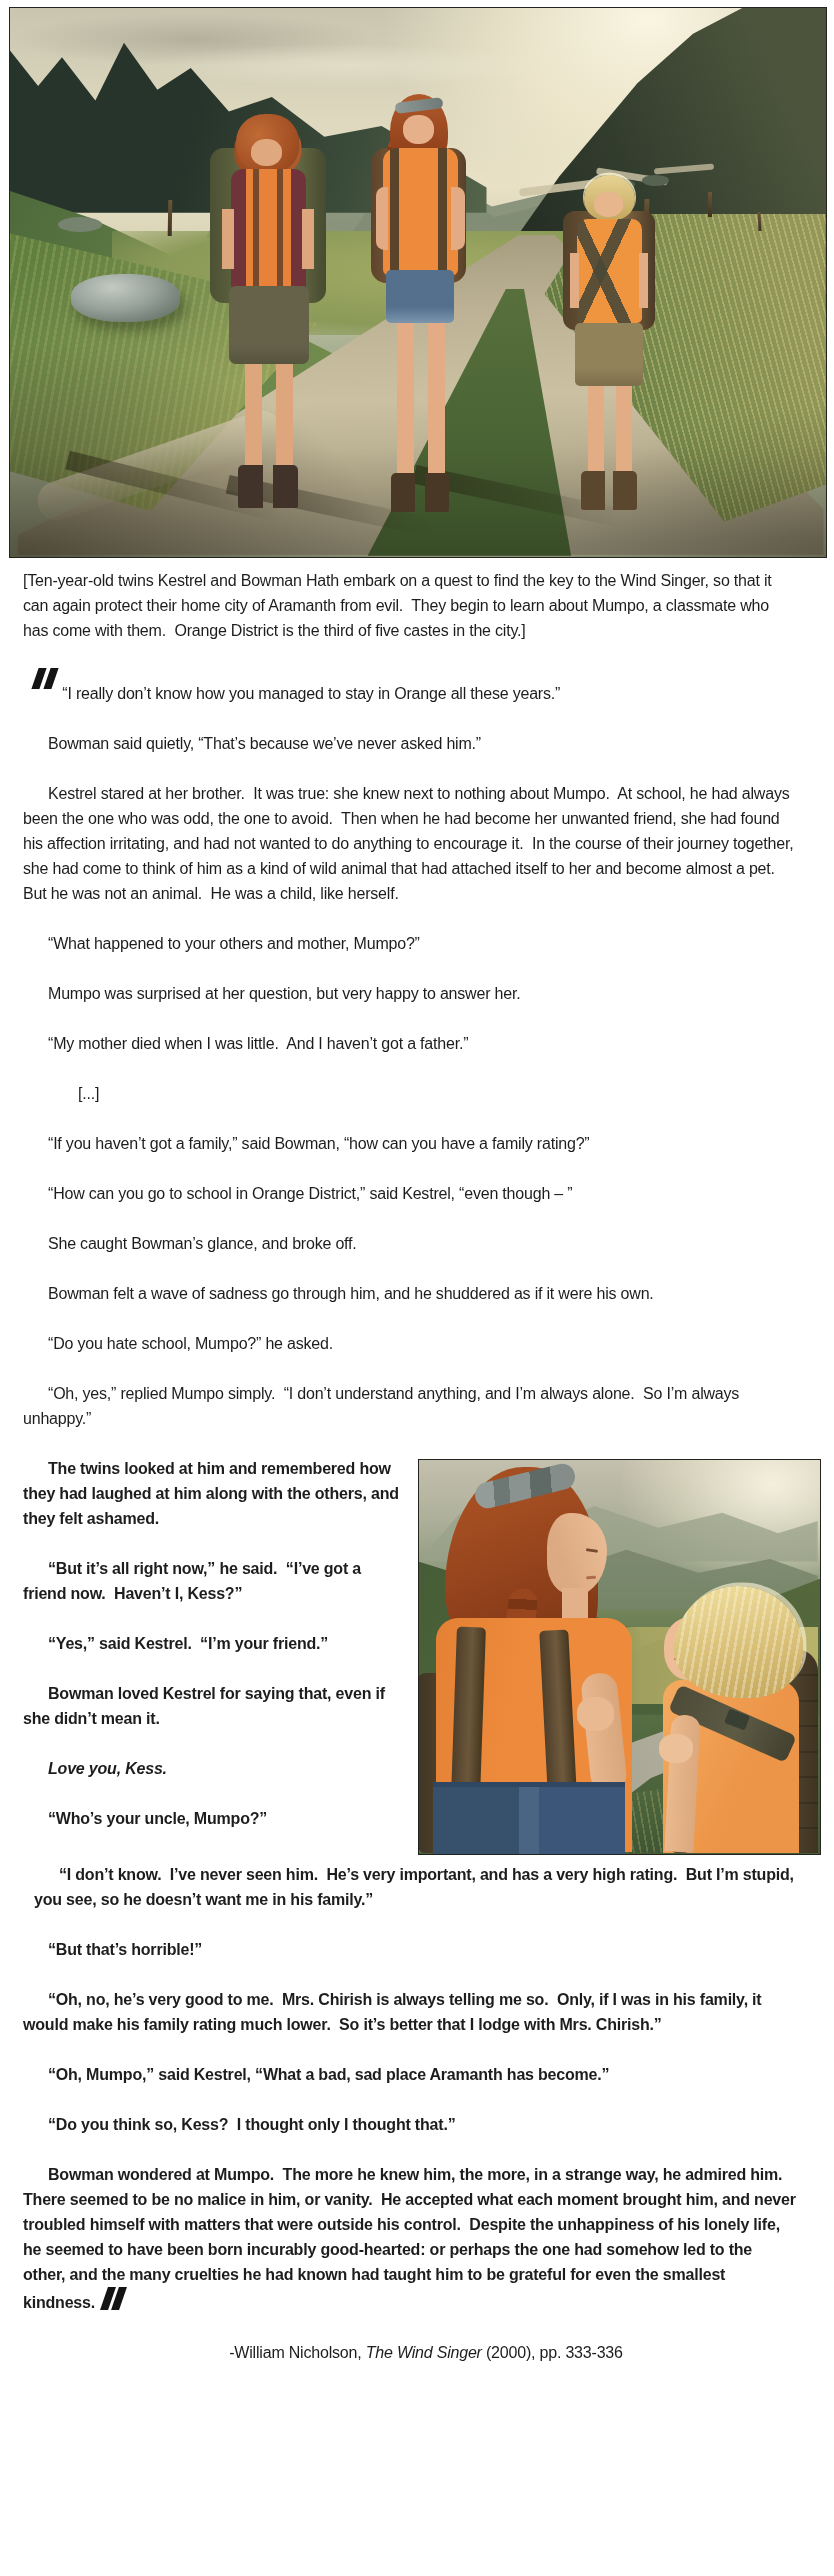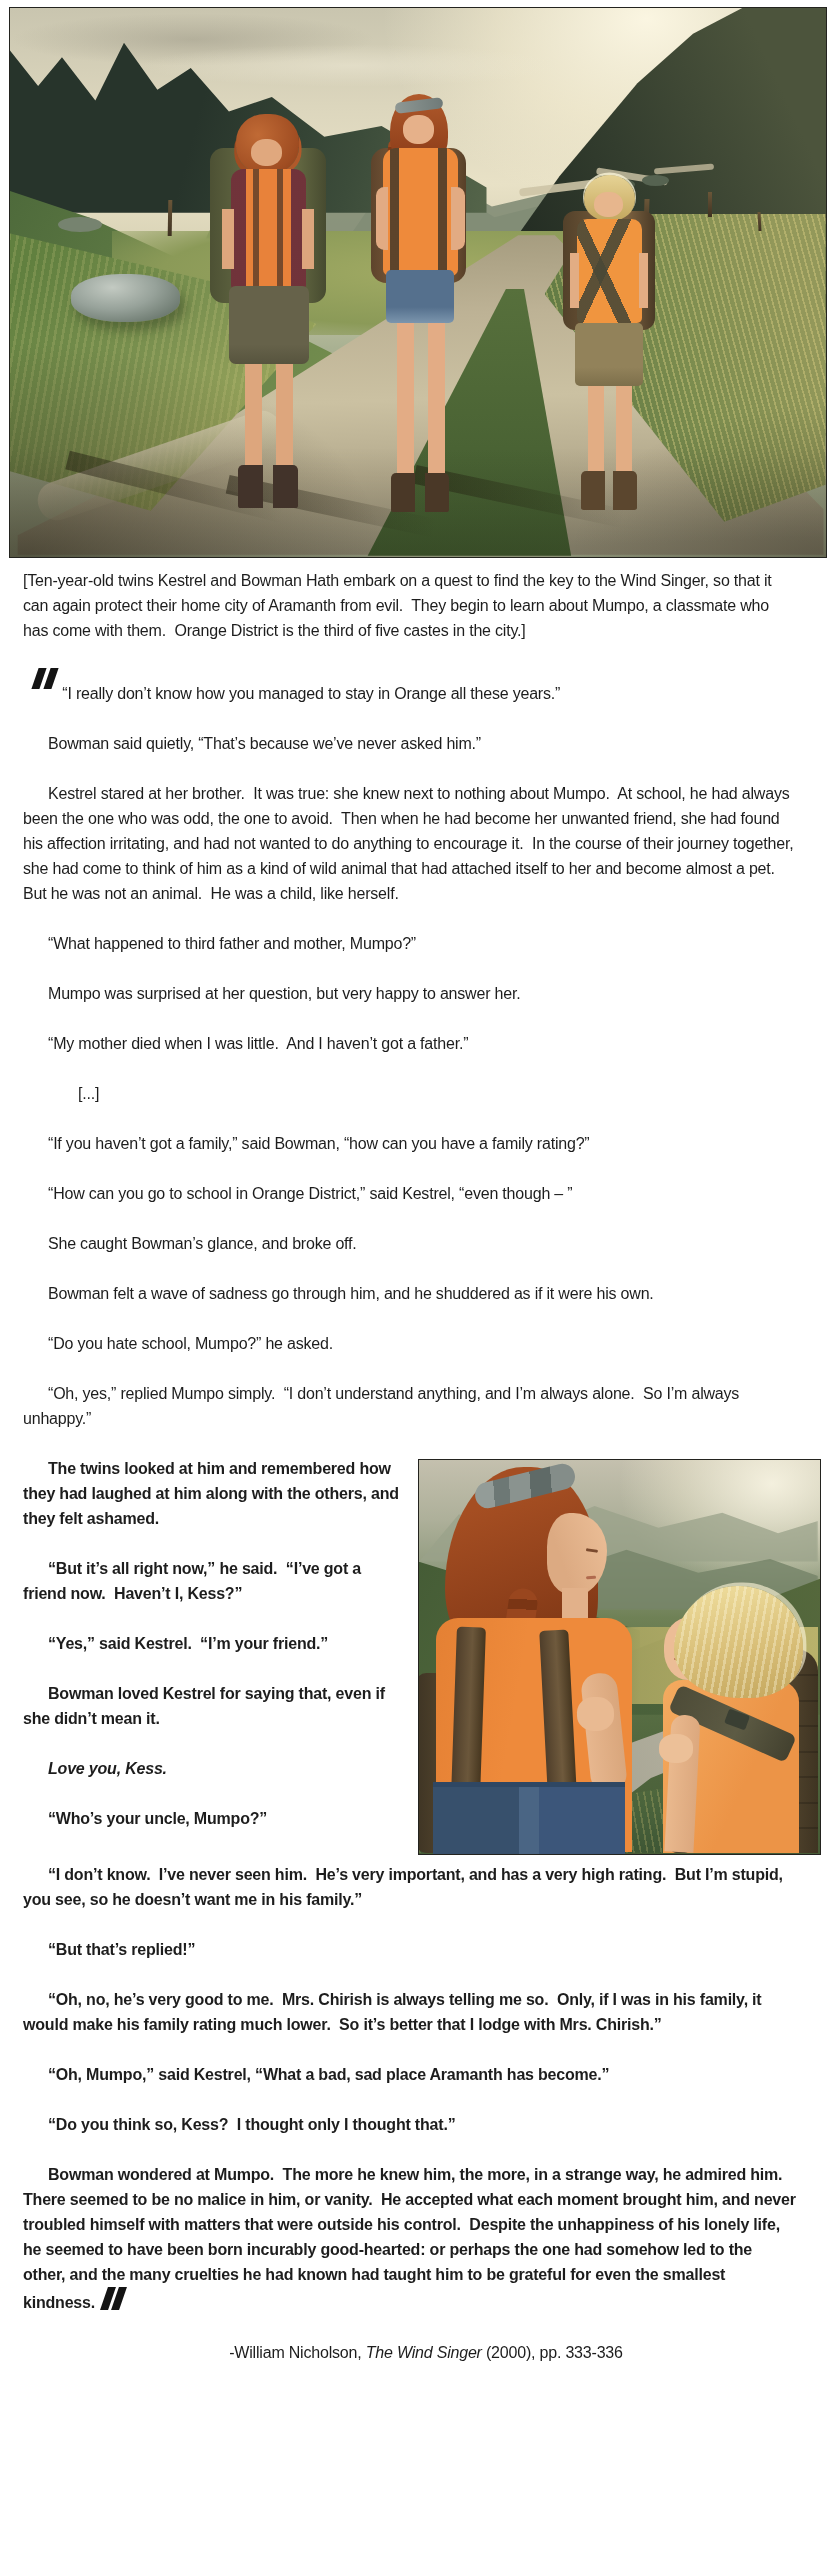--- a/index.html
+++ b/index.html
@@ -158,21 +158,21 @@
   .b-strapv{left:252px;top:281px;width:19px;height:112px;border-radius:5.1px;background:#53452e;}
   .b-hand{left:240px;top:274px;width:34px;height:29px;border-radius:45%;background:#ecc098;}
 
   
   .textcol{padding:0 38px 0 23px;font-size:16px;line-height:25px;letter-spacing:-0.2px;}
   .para{margin:25px 0 0;white-space:pre-wrap;text-indent:25px;}
   .caption{margin:10.2px 0 0;text-indent:0;}
   .openq-para{text-indent:8.5px;}
   .ellipsis{text-indent:55px;}
   .italic{font-style:italic;}
-  .clear{clear:both;}
+  .clear{clear:both;margin-left:11px;}
   .attrib{text-indent:32px;text-align:center;}
   .wrapzone{overflow:visible;font-weight:bold;}
   .qmark{display:inline-block;position:relative;width:24px;height:21px;}
   .qmark .b{position:absolute;top:0;bottom:0;width:7.7px;background:#141414;transform:skewX(-19deg);}
   .qmark .b1{left:3.4px;}
   .qmark .b2{left:15.3px;}
   .qmark.open{vertical-align:10.2px;margin-right:6.8px;}
   .qmark.close{vertical-align:-1.7px;margin-left:5.1px;width:26.4px;height:23px;}
 </style>
 </head>
@@ -246,21 +246,21 @@
     </div>
   </div>
 
   <div class="textcol">
     <p class="para caption"><span>[Ten-year-old twins Kestrel and Bowman Hath embark on a quest to find the key to the Wind Singer, so that it can again protect their home city of Aramanth from evil.  They begin to learn about Mumpo, a classmate who has come with them.  Orange District is the third of five castes in the city.]</span></p>
 
     <div>
         <p class="para openq-para"><span class="qmark open"><span class="b b1"></span><span class="b b2"></span></span><span>“I really don’t know how you managed to stay in Orange all these years.”</span></p>
         <p class="para"><span>Bowman said quietly, “That’s because we’ve never asked him.”</span></p>
         <p class="para"><span>Kestrel stared at her brother.  It was true: she knew next to nothing about Mumpo.  At school, he had always been the one who was odd, the one to avoid.  Then when he had become her unwanted friend, she had found his affection irritating, and had not wanted to do anything to encourage it.  In the course of their journey together, she had come to think of him as a kind of wild animal that had attached itself to her and become almost a pet.  But he was not an animal.  He was a child, like herself.</span></p>
-        <p class="para"><span>“What happened to third father and mother, Mumpo?”</span></p>
+        <p class="para"><span>“What happened to your others and mother, Mumpo?”</span></p>
         <p class="para"><span>Mumpo was surprised at her question, but very happy to answer her.</span></p>
         <p class="para"><span>“My mother died when I was little.  And I haven’t got a father.”</span></p>
         <p class="para ellipsis"><span>[...]</span></p>
         <p class="para"><span>“If you haven’t got a family,” said Bowman, “how can you have a family rating?”</span></p>
         <p class="para"><span>“How can you go to school in Orange District,” said Kestrel, “even though – ”</span></p>
         <p class="para"><span>She caught Bowman’s glance, and broke off.</span></p>
         <p class="para"><span>Bowman felt a wave of sadness go through him, and he shuddered as if it were his own.</span></p>
         <p class="para"><span>“Do you hate school, Mumpo?” he asked.</span></p>
         <p class="para"><span>“Oh, yes,” replied Mumpo simply.  “I don’t understand anything, and I’m always alone.  So I’m always unhappy.”</span></p>
       </div>
@@ -304,21 +304,21 @@
         <div class="b-hand"></div>
       </div>
       <div>
           <p class="para"><span>The twins looked at him and remembered how they had laughed at him along with the others, and they felt ashamed.</span></p>
           <p class="para"><span>“But it’s all right now,” he said.  “I’ve got a friend now.  Haven’t I, Kess?”</span></p>
           <p class="para"><span>“Yes,” said Kestrel.  “I’m your friend.”</span></p>
           <p class="para"><span>Bowman loved Kestrel for saying that, even if she didn’t mean it.</span></p>
           <p class="para"><span class="italic">Love you, Kess.</span></p>
           <p class="para"><span>“Who’s your uncle, Mumpo?”</span></p>
           <p class="para clear"><span>“I don’t know.  I’ve never seen him.  He’s very important, and has a very high rating.  But I’m stupid, you see, so he doesn’t want me in his family.”</span></p>
-          <p class="para"><span>“But that’s replied!”</span></p>
+          <p class="para"><span>“But that’s horrible!”</span></p>
           <p class="para"><span>“Oh, no, he’s very good to me.  Mrs. Chirish is always telling me so.  Only, if I was in his family, it would make his family rating much lower.  So it’s better that I lodge with Mrs. Chirish.”</span></p>
           <p class="para"><span>“Oh, Mumpo,” said Kestrel, “What a bad, sad place Aramanth has become.”</span></p>
           <p class="para"><span>“Do you think so, Kess?  I thought only I thought that.”</span></p>
           <p class="para"><span>Bowman wondered at Mumpo.  The more he knew him, the more, in a strange way, he admired him.  There seemed to be no malice in him, or vanity.  He accepted what each moment brought him, and never troubled himself with matters that were outside his control.  Despite the unhappiness of his lonely life, he seemed to have been born incurably good-hearted: or perhaps the one had somehow led to the other, and the many cruelties he had known had taught him to be grateful for even the smallest kindness.</span><span class="qmark close"><span class="b b1"></span><span class="b b2"></span></span></p>
         </div>
     </div>
 
     <p class="para attrib"><span>-William Nicholson, </span><span class="italic">The Wind Singer</span><span> (2000), pp. 333-336</span></p>
   </div>
 </div>

